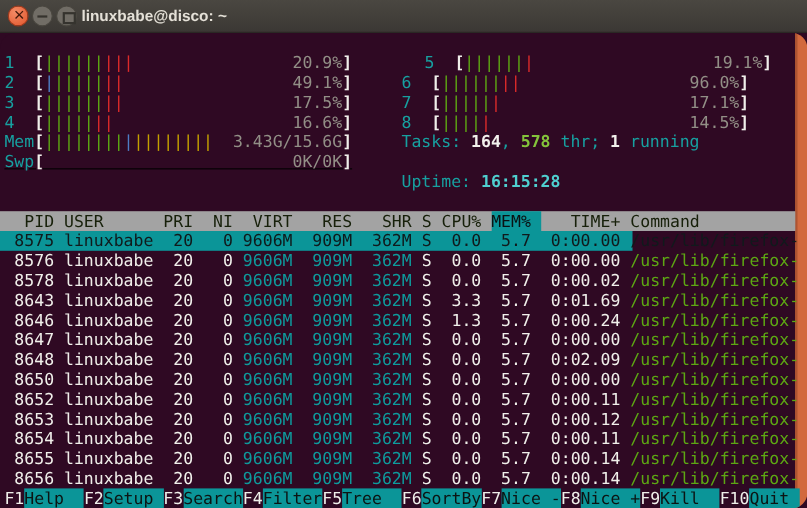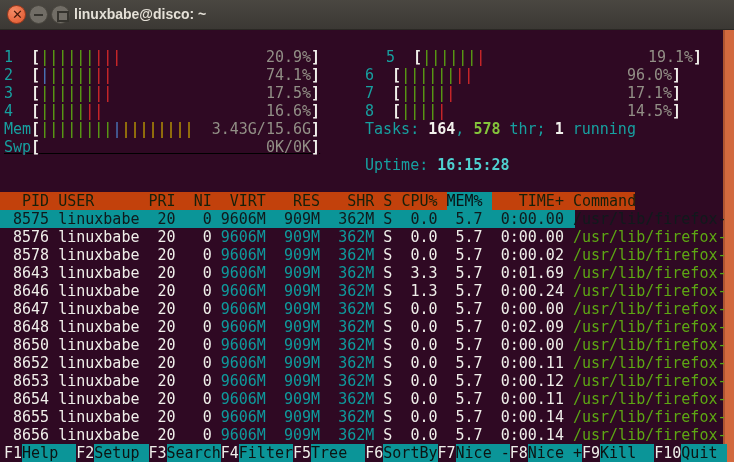--- a/index.html
+++ b/index.html
@@ -13,39 +13,39 @@
   #btn-close{left:7px;background:radial-gradient(circle at 35% 30%,#F48B66,#E0552B);border:1px solid #9E3A1D;}
   #btn-min{left:29px;background:#716D66;border:1px solid #4A4740;}
   #btn-max{left:51px;background:#716D66;border:1px solid #4A4740;}
   .glyph-x{position:absolute;left:4px;top:1px;color:#44180A;font:bold 13px "DejaVu Sans",sans-serif;}
   .glyph-min{position:absolute;left:4px;top:8px;width:9px;height:2px;background:#35332E;}
   .glyph-max{position:absolute;left:4.5px;top:4.5px;width:8px;height:7px;border:2px solid #35332E;}
   #window-title{position:absolute;left:74px;top:6px;color:#E4E0D7;
     font:bold 14px "Liberation Sans","DejaVu Sans",sans-serif;}
   
   #term{position:absolute;top:30px;left:0;width:734px;height:432px;background:#2F0923;
-        font:15px/18px "DejaVu Sans Mono",monospace;overflow:hidden;}
+        font:15px/18px "DejaVu Sans Mono",monospace;overflow:hidden;border-radius:14px;}
   .line{position:absolute;white-space:pre;height:18px;}
   
   .c-teal{color:#17A0A0;}
   .c-wb{color:#F2F1EC;font-weight:bold;}
   .c-gb{color:#84C43B;font-weight:bold;}
   .c-cb{color:#4FD0D0;font-weight:bold;}
   .c-gray{color:#928F86;}
   .c-bracket{color:#F0EFEA;font-weight:bold;}
   .c-label{color:#17A0A0;}
   .c-white{color:#F0EFEA;}
   .c-val{color:#0E9A9C;}
   .c-green{color:#5DA713;}
   .bar-green{color:#5DA713;}
   .bar-red{color:#DB2A2A;}
   .bar-blue{color:#4D7DC4;}
   .bar-yellow{color:#C3A000;}
   
-  .thead{background:#c2410c;color:#17200A;width:635px;padding-left:4px;box-sizing:border-box;}
+  .thead{background:#a3a3a3;color:#17200A;width:723px;padding-left:4px;box-sizing:border-box;}
   .thead .sorted{background:#0B9598;color:#0A1214;}
   .prow{width:575px;padding-left:4px;box-sizing:border-box;}
   .prow.sel{background:#0B9598;}
   .prow.sel span{color:#101A1C;}
   
   .fnbar{width:723px;padding-left:4px;box-sizing:border-box;}
   .fnkey{color:#F0EFEA;}
   .fnaction{background:#0B9598;color:#0C1413;}
   
   #scrollbar{position:absolute;top:0;right:0;width:11px;height:432px;
@@ -63,21 +63,21 @@
         <span class="glyph-min"></span>
       </div>
     <div class="tb-btn" id="btn-max">
         <span class="glyph-max"></span>
       </div>
     <span id="window-title">linuxbabe@disco: ~</span>
   </div>
   <div id="term">
     <div id="scrollbar"></div>
   <div class="line" style="top: 18px; left: 4px;"><span class="c-label">1  </span><span class="c-bracket">[</span><span class="bar-green">||||||</span><span class="bar-red">|||</span><span>                </span><span class="c-gray">20.9%</span><span class="c-bracket">]</span></div>
-      <div class="line" style="top: 36px; left: 4px;"><span class="c-label">2  </span><span class="c-bracket">[</span><span class="bar-blue">|</span><span class="bar-green">|||||</span><span class="bar-red">||</span><span>                 </span><span class="c-gray">74.1%</span><span class="c-bracket">]</span></div>
+      <div class="line" style="top: 36px; left: 4px;"><span class="c-label">2  </span><span class="c-bracket">[</span><span class="bar-blue">|</span><span class="bar-green">|||||</span><span class="bar-red">||</span><span>                 </span><span class="c-gray">49.1%</span><span class="c-bracket">]</span></div>
       <div class="line" style="top: 54px; left: 4px;"><span class="c-label">3  </span><span class="c-bracket">[</span><span class="bar-green">||||||</span><span class="bar-red">||</span><span>                 </span><span class="c-gray">17.5%</span><span class="c-bracket">]</span></div>
       <div class="line" style="top: 72px; left: 4px;"><span class="c-label">4  </span><span class="c-bracket">[</span><span class="bar-green">|||||</span><span class="bar-red">||</span><span>                  </span><span class="c-gray">16.6%</span><span class="c-bracket">]</span></div>
       <div class="line" style="top: 90px; left: 4px;"><span class="c-label">Mem</span><span class="c-bracket">[</span><span class="bar-green">||||||||</span><span class="bar-blue">|</span><span class="bar-yellow">||||||||</span><span>  </span><span class="c-gray">3.43G/15.6G</span><span class="c-bracket">]</span></div>
       <div class="line" style="top: 108px; left: 4px; text-decoration: underline;"><span class="c-label">Swp</span><span class="c-bracket">[</span><span>                         </span><span class="c-gray">0K/0K</span><span class="c-bracket">]</span></div>
       <div class="line" style="top: 18px; left: 365px; margin-left: 21px;"><span class="c-label">5  </span><span class="c-bracket">[</span><span class="bar-green">||||||</span><span class="bar-red">|</span><span>                  </span><span class="c-gray">19.1%</span><span class="c-bracket">]</span></div>
       <div class="line" style="top: 36px; left: 365px;"><span class="c-label">6  </span><span class="c-bracket">[</span><span class="bar-green">||||||</span><span class="bar-red">||</span><span>                 </span><span class="c-gray">96.0%</span><span class="c-bracket">]</span></div>
       <div class="line" style="top: 54px; left: 365px;"><span class="c-label">7  </span><span class="c-bracket">[</span><span class="bar-green">|||||</span><span class="bar-red">|</span><span>                   </span><span class="c-gray">17.1%</span><span class="c-bracket">]</span></div>
       <div class="line" style="top: 72px; left: 365px; text-align: right;"><span class="c-label">8  </span><span class="c-bracket">[</span><span class="bar-green">||||</span><span class="bar-red">|</span><span>                    </span><span class="c-gray">14.5%</span><span class="c-bracket">]</span></div>
       <div class="line" style="top: 90px; left: 365px;"><span class="c-teal">Tasks: </span><span class="c-wb">164</span><span class="c-teal">, </span><span class="c-gb">578</span><span class="c-teal"> thr; </span><span class="c-wb">1</span><span class="c-teal"> running</span></div>
       <div class="line" style="top: 126px; left: 365px;"><span class="c-teal">Uptime: </span><span class="c-cb">16:15:28</span></div>

